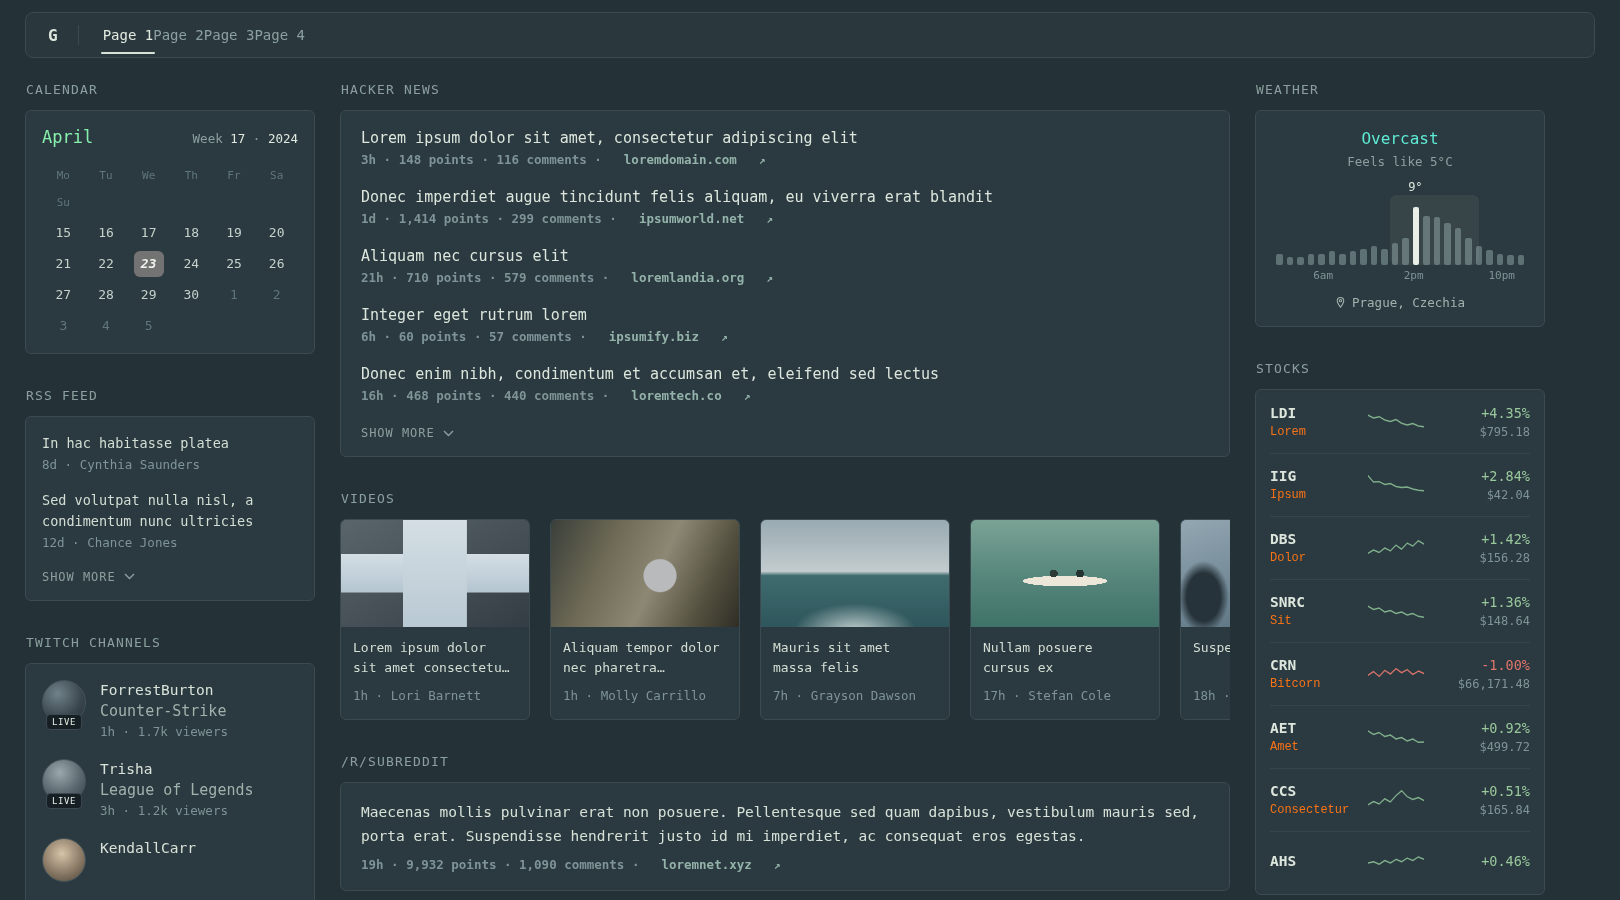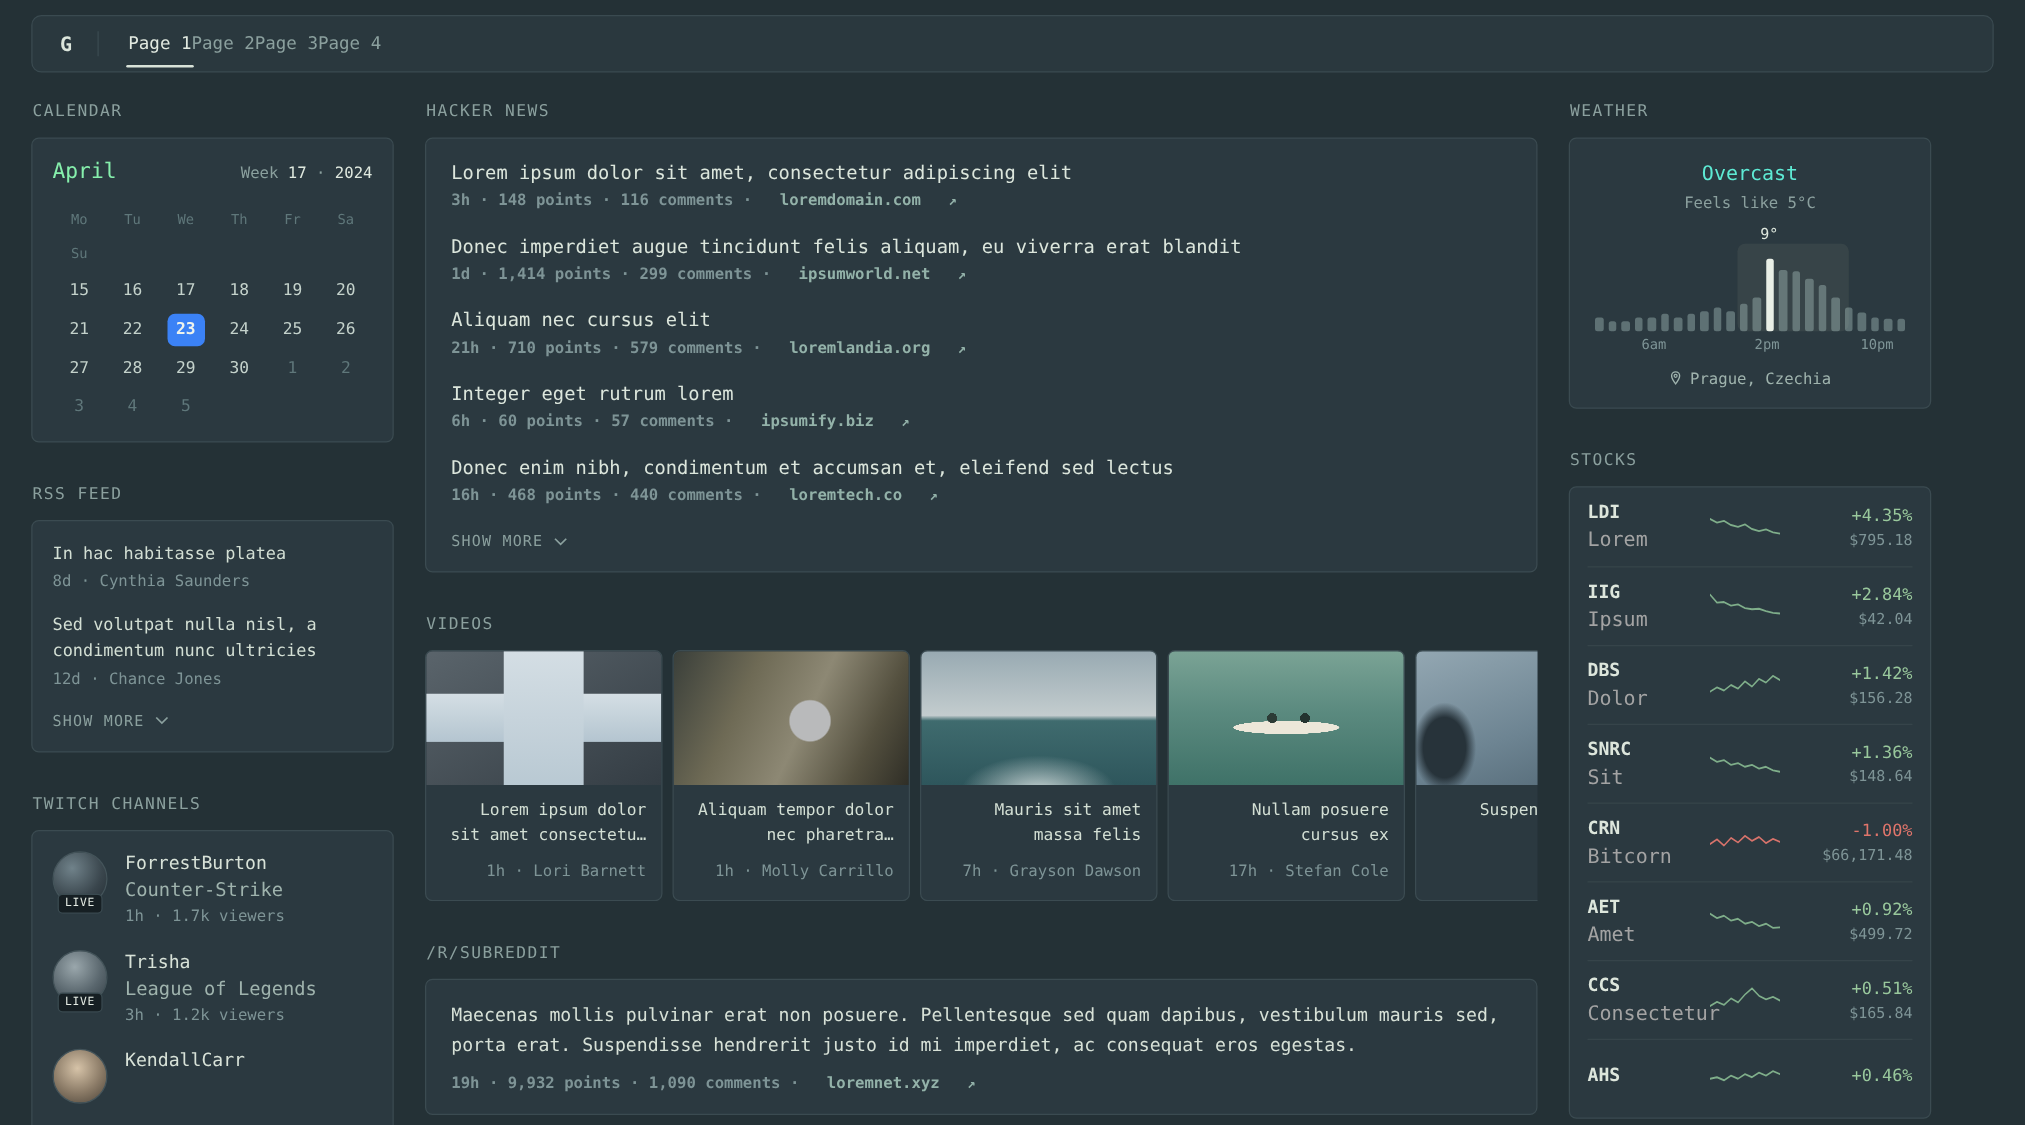--- a/index.html
+++ b/index.html
@@ -40,21 +40,21 @@
   .cal-week .bright { color:#dfe8de; }
   .cal-dows,.cal-days { display:grid; grid-template-columns:repeat(6,1fr); }
   .cal-dows { margin-top:16px; }
   .cal-dow { font-size:11px; color:#5f777a; text-align:center; padding:6px 0 8px; }
   .cal-day { height:31px; display:flex; align-items:center; justify-content:center; }
   .cal-day span {
     font-size:13px; color:#c4d2cb; min-width:30px; height:26px;
     display:flex; align-items:center; justify-content:center; border-radius:6px;
   }
   .cal-day[data-state="out"] span { color:#5f777a; }
-  .cal-day[data-state="today"] span { background:#3b82f6; color:#eef3ec; font-weight:bold; }
+  .cal-day[data-state="today"] span { background:#737373; color:#eef3ec; font-weight:bold;font-style:italic; }
 
   
   .rss-card { padding:16px; }
   .rss-item { margin-bottom:18px; }
   .rss-title { font-size:13.5px; line-height:1.55; color:#d3dfd4; cursor:pointer; }
   .rss-meta { font-size:12.5px; color:#7e9496; margin-top:3px; }
   .show-more {
     display:inline-flex; align-items:center; gap:8px; color:#8ba09e;
     font-size:12px; letter-spacing:.08em; cursor:pointer; background:none; border:none;
     font-family:inherit; padding:0; margin-top:2px;
@@ -80,21 +80,21 @@
 
   
   .hn-card { padding:18px 20px 16px; }
   .hn-item { margin-bottom:21px; }
   .hn-title { font-size:15px; color:#dce6dc; cursor:pointer; }
   .meta-line { font-size:12.5px; color:#7e9496; margin-top:5px; display:flex; gap:22px; align-items:baseline;font-weight:bold; }
   .domain { color:#93b2a9; cursor:pointer; }
   .ext { color:#93b2a9; font-size:11px; }
 
   
-  .videos-row { display:flex; gap:8px; overflow:hidden;text-align:right; }
+  .videos-row { display:flex; gap:20px; overflow:hidden; }
   .video-card {
     width:190px; flex:none; background:#2b3940; border:1px solid #3b4b51;
     border-radius:6px; overflow:hidden; padding-bottom:16px; cursor:pointer;
   }
   .thumb { width:100%; height:107px; }
   [data-thumb="cross"] { background:
     linear-gradient(#d4dee4,#b9c9d3) center/34% 100% no-repeat,
     linear-gradient(#d4dee4,#b4c5d0) center/100% 36% no-repeat,
     linear-gradient(150deg,#5a646b,#343d44); }
   [data-thumb="camera"] { background:
@@ -134,21 +134,21 @@
   .w-time:nth-of-type(1){ left:19%; } .w-time:nth-of-type(2){ left:55.5%; } .w-time:nth-of-type(3){ left:91%; }
   .w-loc { margin-top:12px; display:flex; align-items:center; justify-content:center; gap:6px; font-size:12.5px; color:#9fb3ad; }
   .w-loc svg { display:block; }
 
   
   .stocks-card { padding:0 14px; }
   .stock-row { display:flex; align-items:center; height:63px; border-top:1px solid rgba(211,224,214,0.07); cursor:pointer; }
   .stock-row:nth-of-type(1) { border-top:none; }
   .s-id { width:88px; flex:none; }
   .s-sym { font-size:14.5px; font-weight:bold; color:#dde6dc; }
-  .s-name { font-size:16px; color:#a3a3a3; margin-top:4px; }
+  .s-name { font-size:12px; color:#f97316; margin-top:4px;font-family:Liberation Mono, monospace; }
   .s-spark { flex:1; height:30px; padding:0 10px; color:#7fae8a; }
   .s-spark svg { width:100%; height:100%; display:block; }
   .stock-row[data-trend="down"] .s-spark { color:#d8736b; }
   .s-right { text-align:right; width:96px; flex:none; }
   .s-change { font-size:13.5px; color:#99c89c; }
   .stock-row[data-trend="down"] .s-change { color:#e0756b; }
   .s-price { font-size:12px; color:#7e9496; margin-top:4px; }
 </style>
 </head>
 <body>

